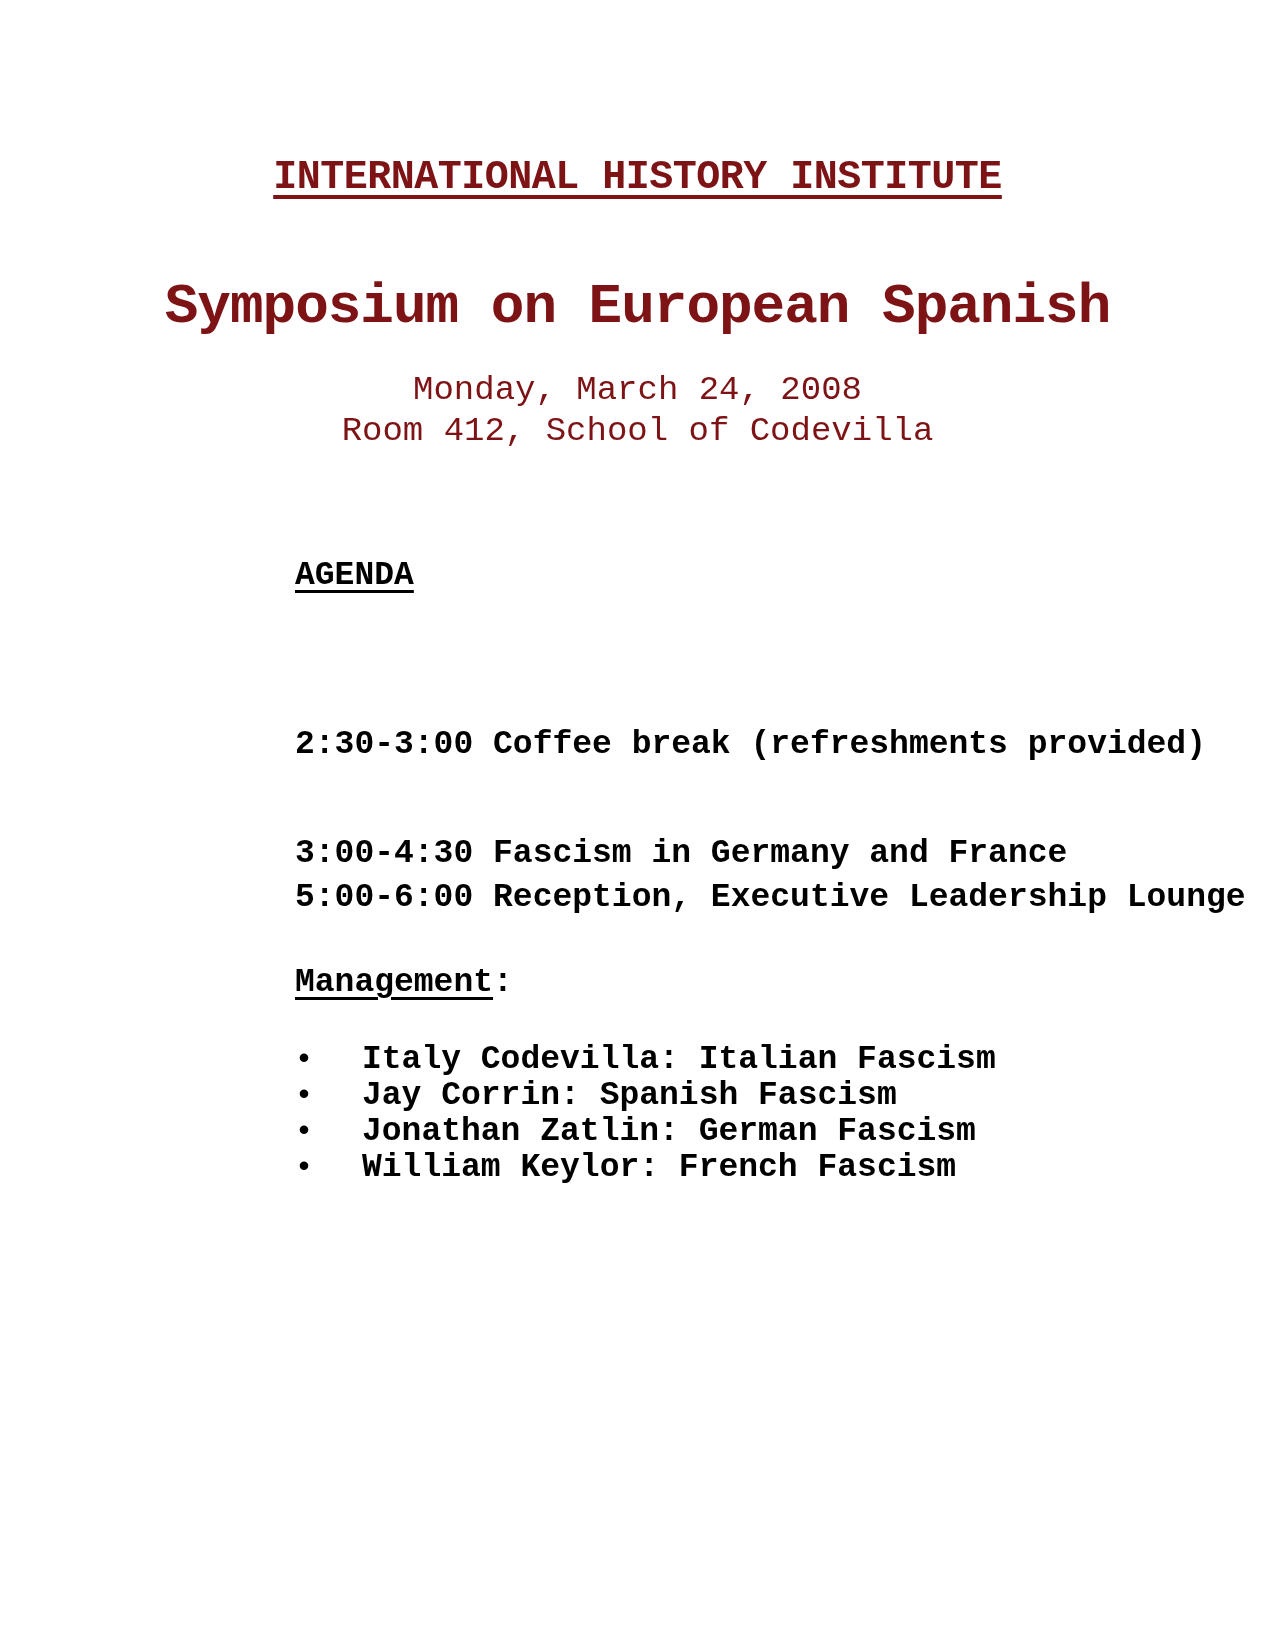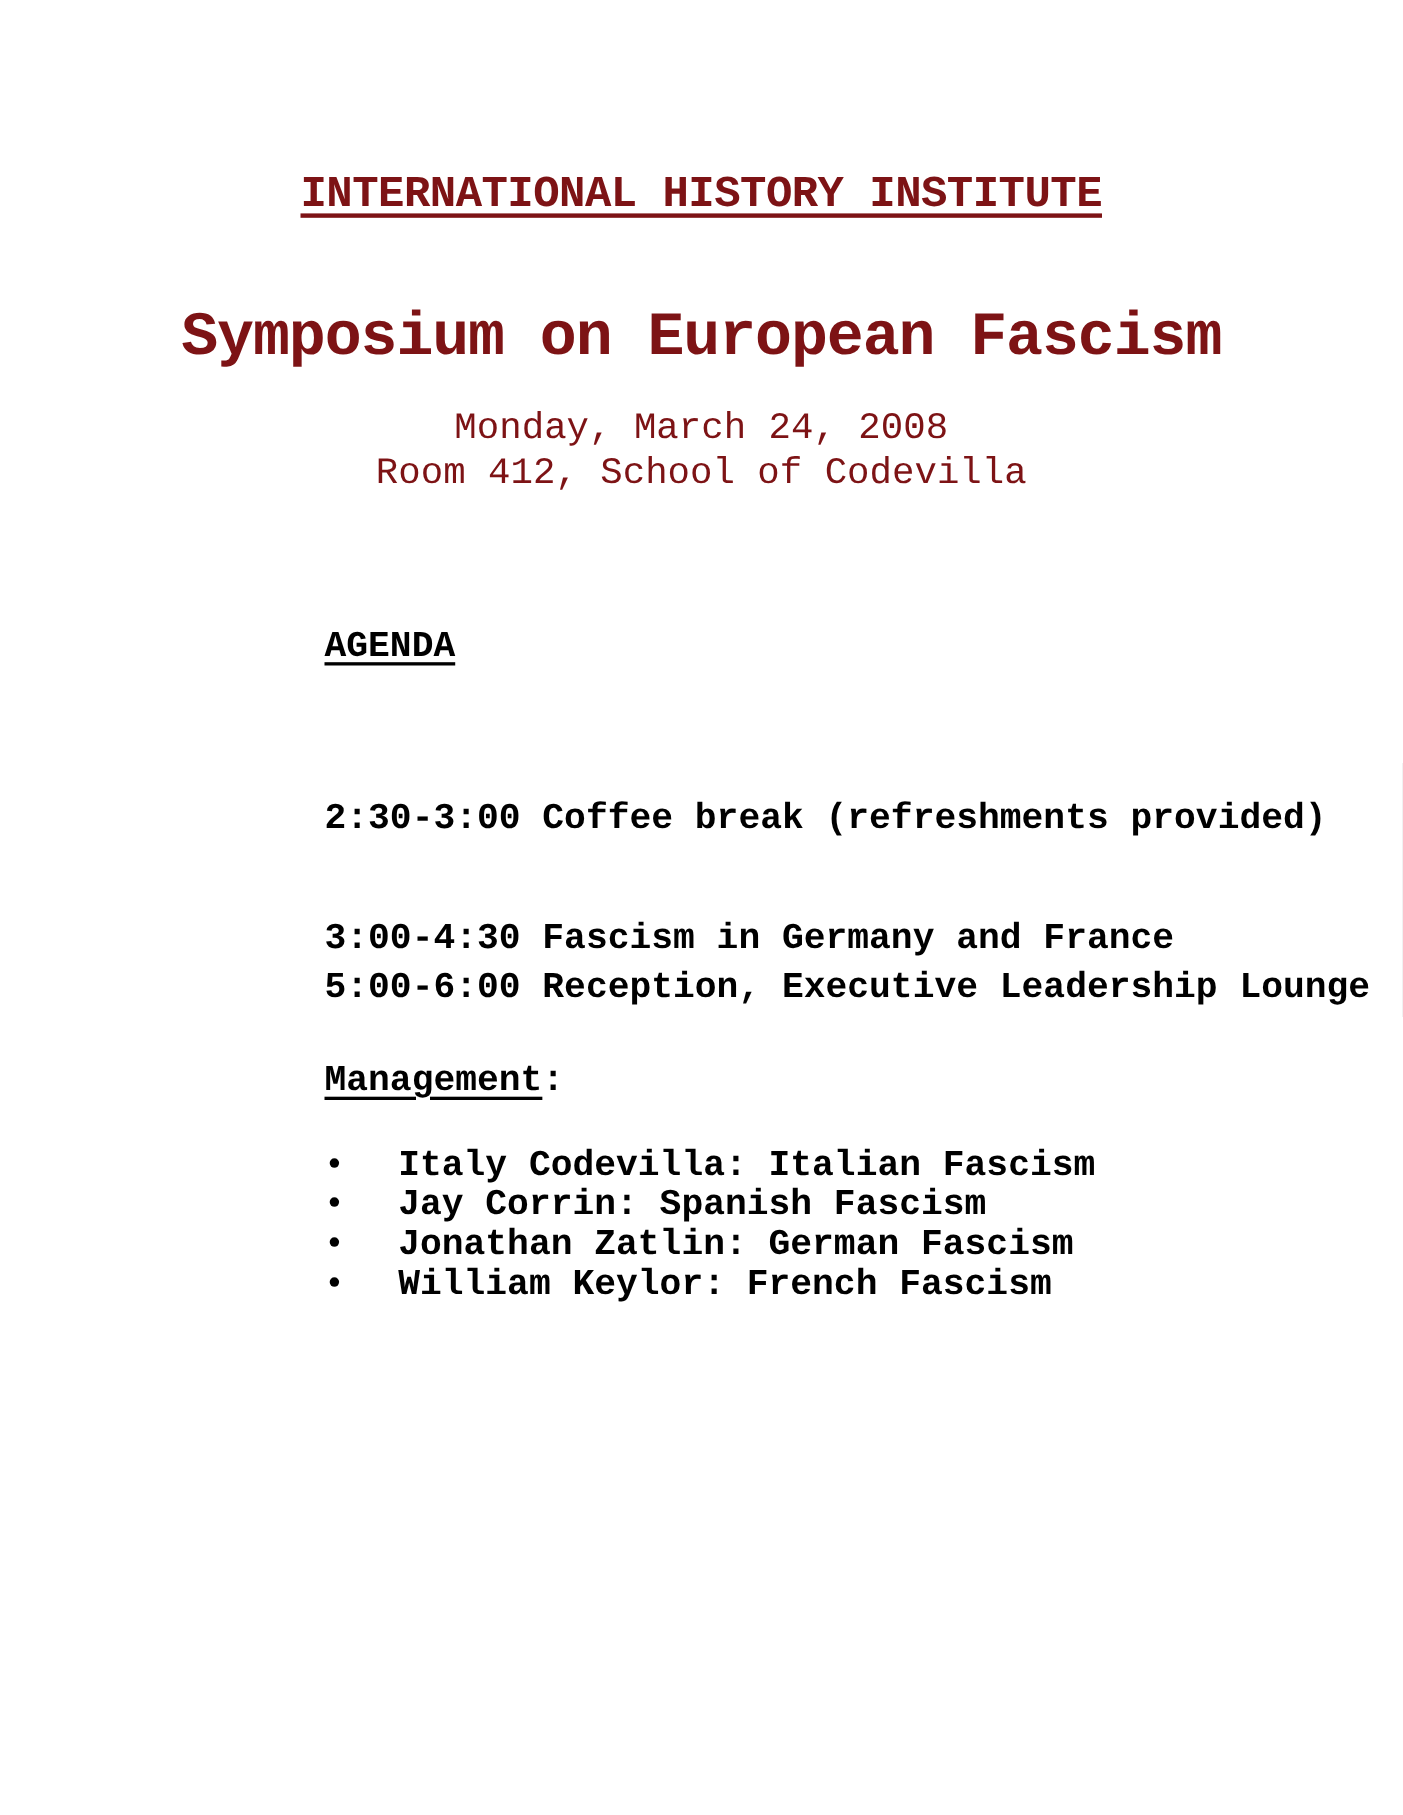--- a/index.html
+++ b/index.html
@@ -45,21 +45,21 @@
   }
 
   .agenda-heading, .presenters-heading {
     position: absolute;
     left: 295px;
     font-size: 33px;
     line-height: 38px;
     font-weight: bold;
     color: var(--text-color, #000000);
   }
-  .agenda-heading { top: 557px; margin-top: 12px; }
+  .agenda-heading { top: 557px; }
   .presenters-heading { top: 964px; }
   .uline-black {
     text-decoration: underline;
     text-decoration-thickness: 3px;
     text-underline-offset: 6px;
   }
 
   .agenda-item {
     position: absolute;
     left: 295px;
@@ -93,21 +93,21 @@
 </style>
 </head>
 <body>
 
 <div class="page" style="--page-bg: #ffffff; --accent: #7d1315; --text-color: #000000;">
 
   <div class="centered institute">
     <span class="uline">INTERNATIONAL HISTORY INSTITUTE</span>
   </div>
 
-  <div class="centered event-title">Symposium on European Fascism</div>
+  <div class="centered event-title">Symposium on European Spanish</div>
 
   <div class="centered date-block">
     <div>Monday, March 24, 2008</div>
     <div>Room 412, School of Codevilla</div>
   </div>
 
   <div class="agenda-heading">
     <span class="uline-black">AGENDA</span>
   </div>
 

